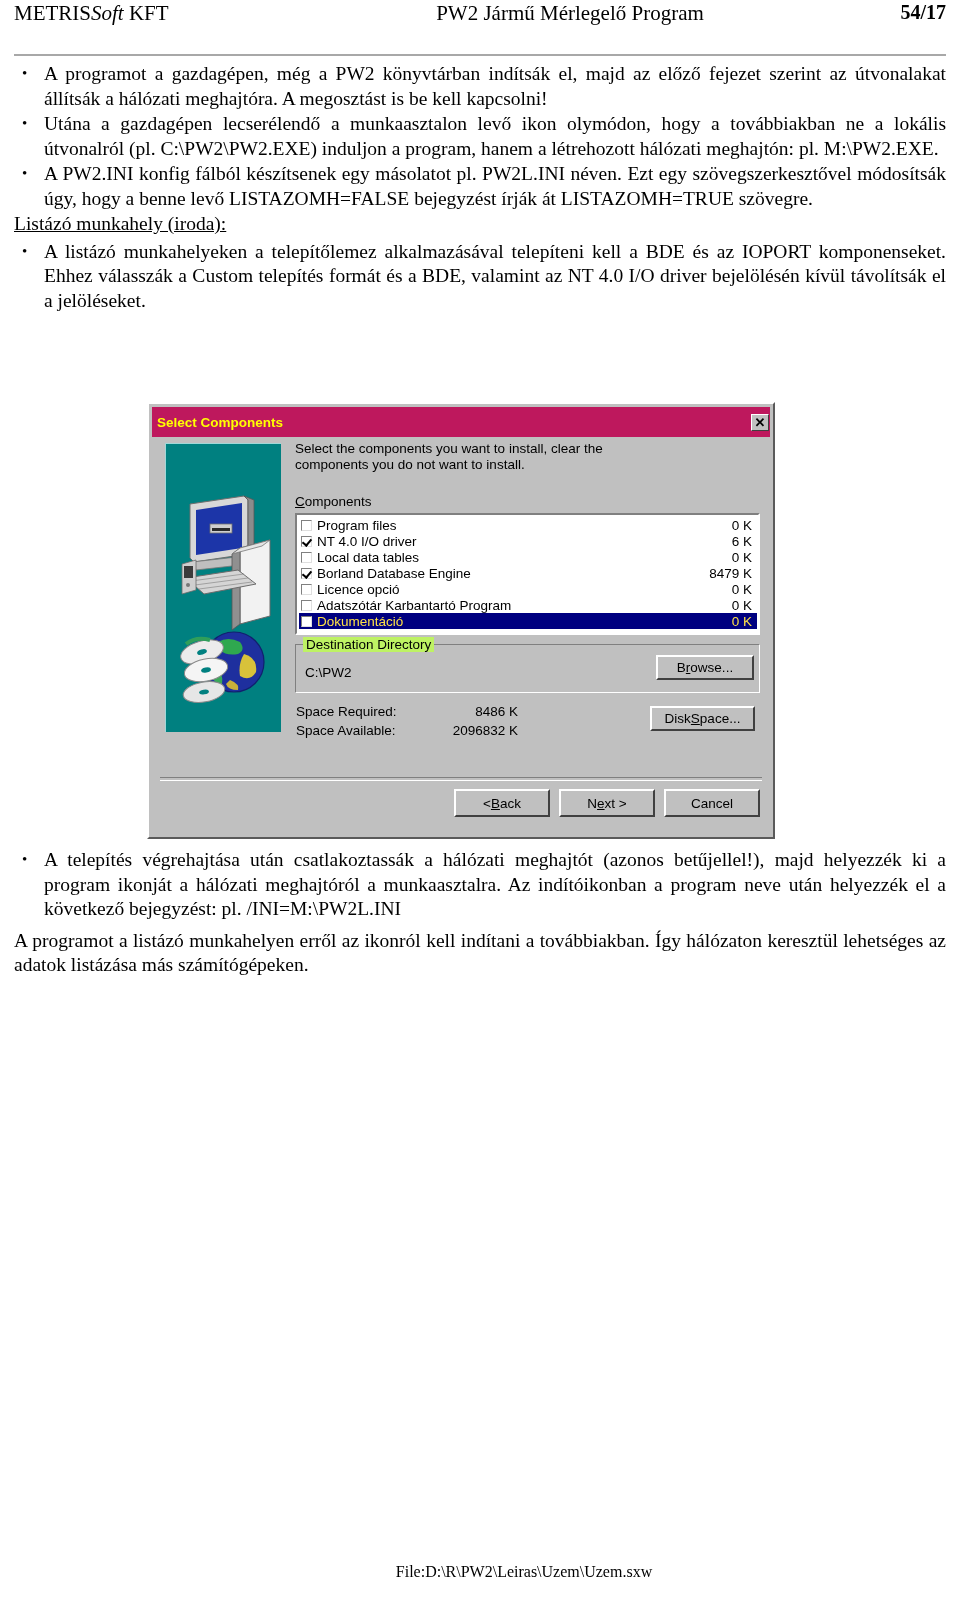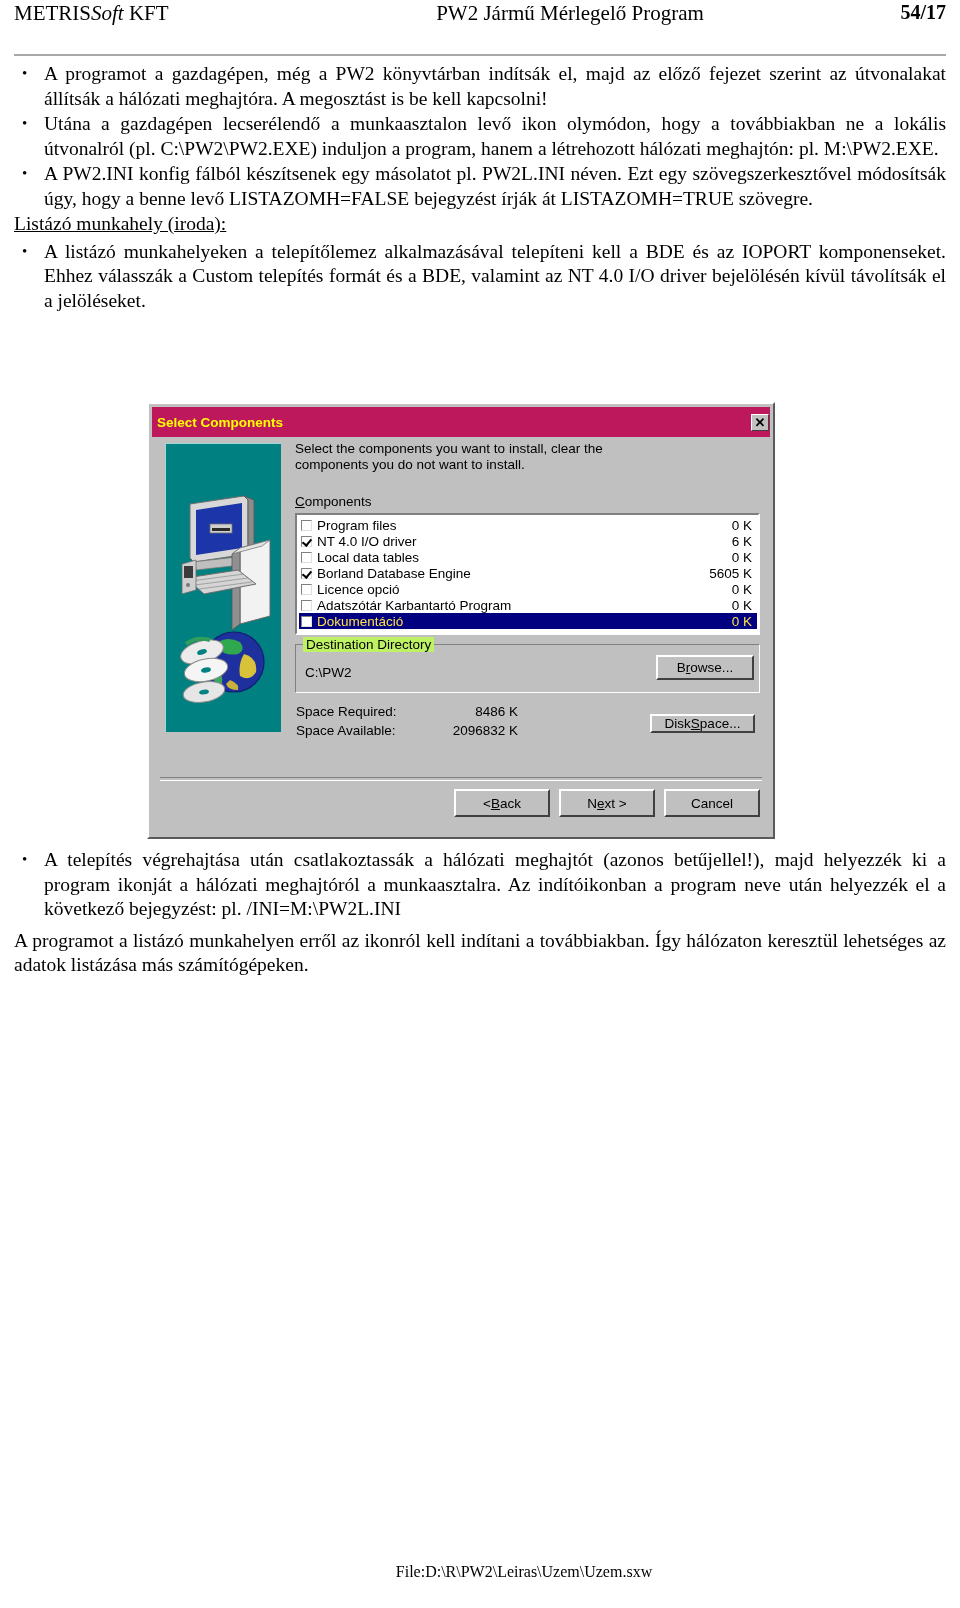--- a/index.html
+++ b/index.html
@@ -300,23 +300,23 @@
     left: 1px;
     display: flex;
   }
   .space-row.r1 { top: 2px; }
   .space-row.r2 { top: 21px; }
   .sp-label { width: 112px; }
   .sp-value { width: 110px; text-align: right; }
   .btn-disk {
     position: absolute;
     right: 5px;
-    top: 12px;
+    top: 4px;
     width: 105px;
-    height: 19px;
+    height: 25px;
   }
 
   .sep-line {
     position: absolute;
     left: 8px;
     right: 8px;
     top: 346px;
     height: 2px;
     border-top: 1px solid #808080;
     border-bottom: 1px solid #ffffff;
@@ -436,21 +436,21 @@
             <span class="lsize">6 K</span>
           </div>
           <div class="lrow">
             <span class="cbox"></span>
             <span class="lname">Local data tables</span>
             <span class="lsize">0 K</span>
           </div>
           <div class="lrow">
             <span class="cbox checked"></span>
             <span class="lname">Borland Database Engine</span>
-            <span class="lsize">5605 K</span>
+            <span class="lsize">8479 K</span>
           </div>
           <div class="lrow">
             <span class="cbox"></span>
             <span class="lname">Licence opció</span>
             <span class="lsize">0 K</span>
           </div>
           <div class="lrow">
             <span class="cbox"></span>
             <span class="lname">Adatszótár Karbantartó Program</span>
             <span class="lsize">0 K</span>

